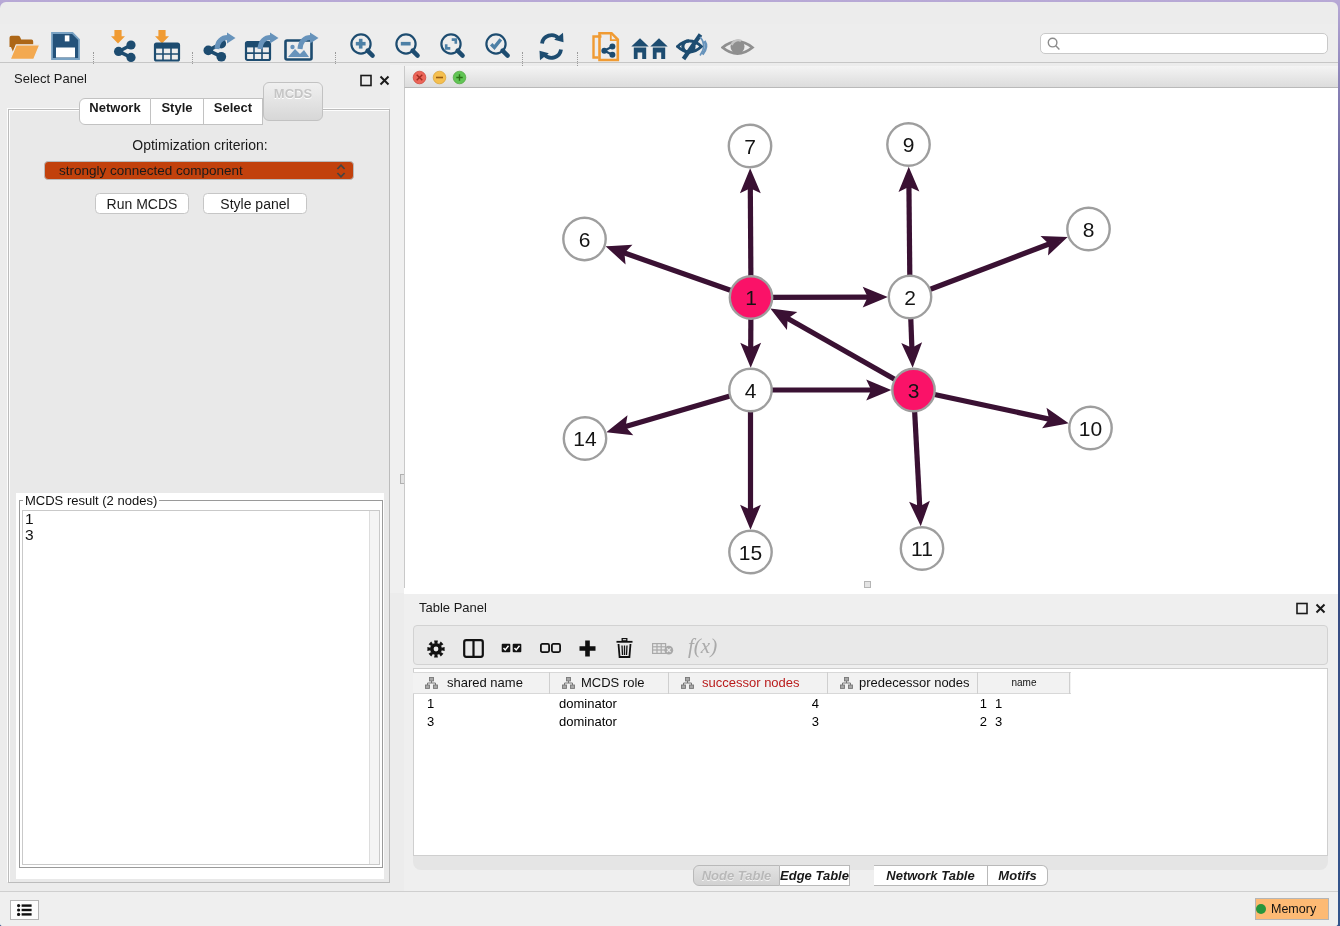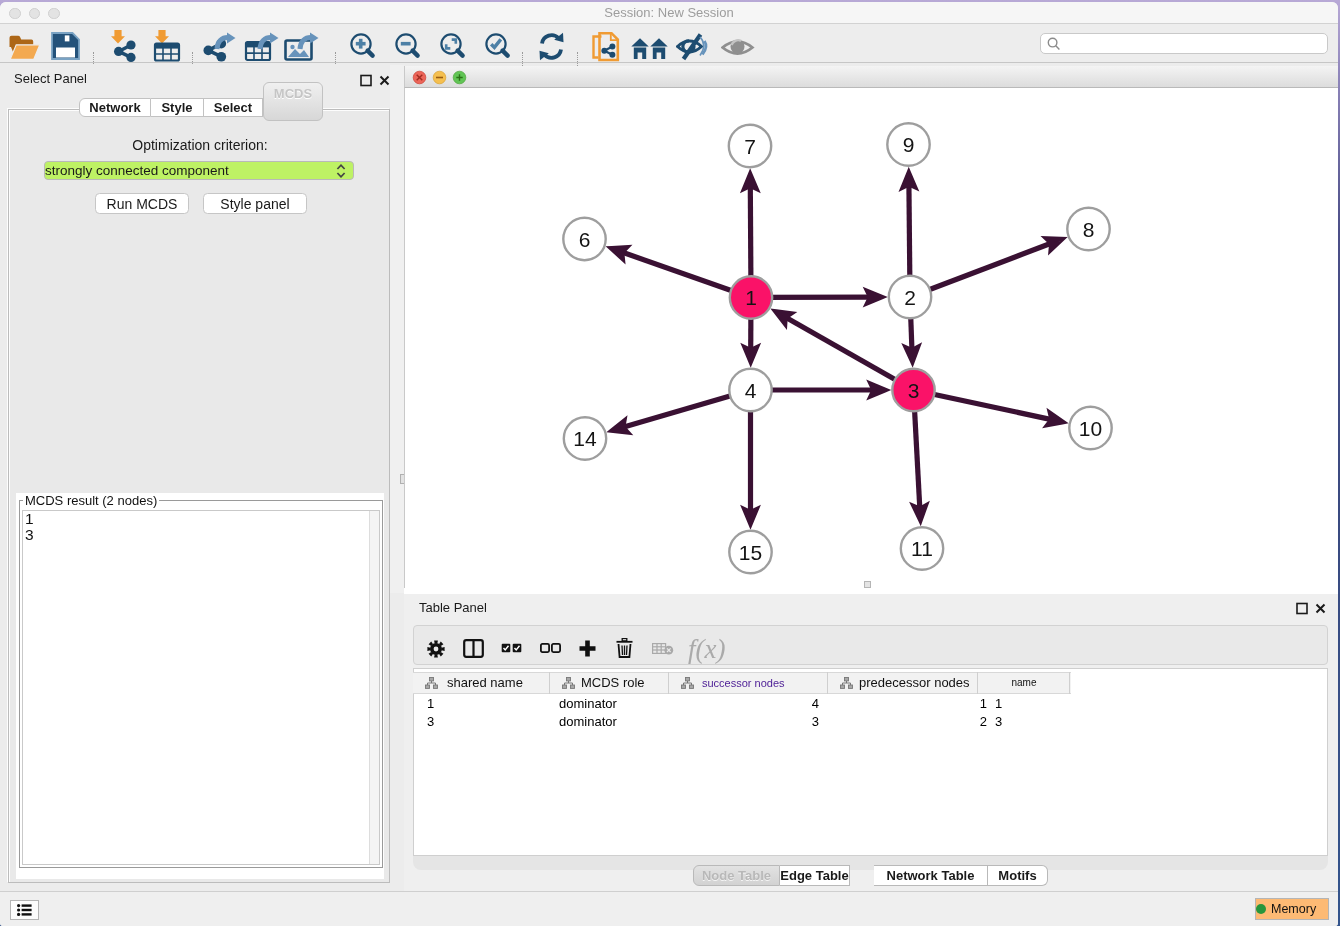--- a/index.html
+++ b/index.html
@@ -11,47 +11,41 @@
 #titlebar .dot { position:absolute; top:5.5px; width:11.5px; height:11.5px; border-radius:50%;
   background:#e3e3e3; border:1px solid #cfcfcf; }
 #title { position:absolute; top:3px; width:100%; text-align:center; font-size:13px; color:#9d9d9d; }
 #toolbar { position:absolute; left:0; top:22px; width:100%; height:39px; background:#ededed;
   border-bottom:1px solid #c6c6c6; }
 #search { position:absolute; left:1040px; top:31px; width:288px; height:21px; background:#fff;
   border:1px solid #c9c9c9; border-radius:5px; }
 #leftpanel { position:absolute; left:0; top:63px; width:390px; height:828px; background:#ececec; }
 #cpanel { position:absolute; left:8px; top:107px; width:382px; height:774px; background:#e9e9e9;
   border:1px solid #bcbcbc; box-shadow:1px 1px 0 #fdfdfd inset, -1px -1px 0 #fdfdfd; }
-.tab { position:absolute; top:96px; height:19px; background:#fff; border:1px solid #c2c2c2;
+.tab { position:absolute; top:96px; height:27px; background:#fff; border:1px solid #c2c2c2;
   font-size:13px; font-weight:bold; text-align:center; line-height:18px; color:#1a1a1a; }
 #netwin-title { position:absolute; left:404px; top:64px; width:936px; height:22px;
   background:linear-gradient(#f4f4f4,#dcdcdc); border-bottom:1px solid #b9b9b9; border-left:1px solid #c9c9c9; }
 #netcanvas { position:absolute; left:404px; top:86px; width:936px; height:500px; background:#fff;
   border-left:1px solid #c9c9c9; }
 #tablepanel { position:absolute; left:404px; top:592px; width:936px; height:297px; background:#efefef; }
 #ttool { position:absolute; left:413px; top:623px; width:915px; height:40px; background:#e9e9e9;
   border:1px solid #d2d2d2; border-radius:4px; }
 #tbl { position:absolute; left:413px; top:666px; width:915px; height:188px; background:#fff;
   border:1px solid #cfcfcf; }
 #thead { position:absolute; left:413px; top:670px; width:658px; height:22px; background:#f2f2f2;
   border-top:1px solid #d8d8d8; border-bottom:1px solid #d8d8d8; }
 .btab { position:absolute; top:863px; height:21px; background:#fff; border:1px solid #b9b9b9;
-  font-size:13px; font-weight:bold; text-align:center; line-height:20px; color:#1a1a1a; }
+  font-size:13px; font-weight:bold; text-align:center; line-height:20px; color:#1a1a1a;font-style:italic; }
 #statusbar { position:absolute; left:0; top:889px; width:100%; height:37px; background:#efefef;
   border-top:1px solid #cfcfcf; }
 </style></head><body>
 <div id="desktop"></div>
 <div id="win">
 
-<div id="titlebar">
-  <div class="dot" style="left:9px"></div>
-  <div class="dot" style="left:28.5px"></div>
-  <div class="dot" style="left:48px"></div>
-  <div id="title">Session: New Session</div>
-</div>
 
 <div id="toolbar">
       <div style="position:absolute;left:93px;top:28px;height:28px;border-left:1px dotted #9a9a9a"></div>
       <div style="position:absolute;left:192px;top:28px;height:28px;border-left:1px dotted #9a9a9a"></div>
       <div style="position:absolute;left:335px;top:28px;height:28px;border-left:1px dotted #9a9a9a"></div>
       <div style="position:absolute;left:522px;top:28px;height:28px;border-left:1px dotted #9a9a9a"></div>
       <div style="position:absolute;left:577px;top:28px;height:28px;border-left:1px dotted #9a9a9a"></div>
     </div>
 <svg style="position:absolute;left:8px;top:29px" width="34" height="30" viewBox="0 0 34 30">
       <path d="M1.5 16 L1.5 6.8 Q1.5 4.8 3.5 4.8 L10 4.8 Q11.6 4.8 12.2 6.2 L13.2 8.6 L23.5 8.6 Q25.2 8.6 25.2 10.4 L25.2 16 Z" fill="#ad6717"></path>
@@ -184,21 +178,21 @@
     </svg>
 
 <div id="cpanel"></div>
 <div class="tab" style="left:79px;width:72px;border-radius:6px 0 0 6px">Network</div>
 <div class="tab" style="left:151px;width:53px;border-left:none">Style</div>
 <div class="tab" style="left:204px;width:59px;border-left:none">Select</div>
 <div class="tab" style="left:263px;top:80px;width:60px;height:39px;border-radius:6px;line-height:21px;
   background:linear-gradient(#f0f0f0,#d7d7d7);color:#c5c5c5;text-shadow:0 1px 0 #fff">MCDS</div>
 
 <div class="abs" style="left:0;top:135px;width:400px;text-align:center;font-size:14px;color:#1a1a1a">Optimization criterion:</div>
-<div class="abs" style="left:44px;top:159px;width:310px;height:19px;background:#bef264;border:1px solid #b9b9b9;border-radius:4px;font-size:13.5px;line-height:18px;color:#1a1a1a">strongly connected component
+<div class="abs" style="left:44px;top:159px;width:310px;height:19px;background:#c2410c;border:1px solid #b9b9b9;border-radius:4px;font-size:13.5px;line-height:18px;padding-left:14px;color:#1a1a1a">strongly connected component
 <svg width="10" height="14" viewBox="0 0 10 14" style="position:absolute;right:7px;top:2px">
 <path d="M1.4 5 L5 1.2 L8.6 5" fill="none" stroke="#444" stroke-width="1.7"></path>
 <path d="M1.4 9 L5 12.8 L8.6 9" fill="none" stroke="#444" stroke-width="1.7"></path>
       </svg></div>
 <div class="abs" style="left:95px;top:191px;width:94px;height:21px;background:#fff;border:1px solid #c6c6c6;border-radius:4.5px;font-size:14px;line-height:20px;text-align:center;color:#1a1a1a">Run MCDS</div>
 <div class="abs" style="left:203px;top:191px;width:104px;height:21px;background:#fff;border:1px solid #c6c6c6;border-radius:4.5px;font-size:14px;line-height:20px;text-align:center;color:#1a1a1a">Style panel</div>
 
 <div class="abs" style="left:16px;top:491px;width:368px;height:386px;background:#fff"></div>
 <div class="abs" style="left:19px;top:498px;width:364px;height:368px;border:1px solid #9a9a9a"></div>
 <div class="abs" style="left:23px;top:491px;height:15px;background:#fff;font-size:13px;color:#111;padding:0 2px">MCDS result (2 nodes)</div>
@@ -324,21 +318,21 @@
     </svg>
 <svg style="position:absolute;left:652px;top:641px" width="22" height="12" viewBox="0 0 22 12">
       <rect x="0.6" y="0.6" width="13" height="9.8" fill="none" stroke="#a9a9a9" stroke-width="1.2"></rect>
       <line x1="0.6" y1="3.8" x2="13.6" y2="3.8" stroke="#a9a9a9" stroke-width="1.2"></line>
       <line x1="0.6" y1="7" x2="13.6" y2="7" stroke="#a9a9a9" stroke-width="1.2"></line>
       <line x1="5" y1="0.6" x2="5" y2="10.4" stroke="#a9a9a9" stroke-width="1.2"></line>
       <line x1="9.2" y1="0.6" x2="9.2" y2="10.4" stroke="#a9a9a9" stroke-width="1.2"></line>
       <circle cx="16.8" cy="7.2" r="4.4" fill="#a9a9a9"></circle>
       <path d="M15 5.4 L18.6 9 M18.6 5.4 L15 9" stroke="#e9e9e9" stroke-width="1.2"></path>
     </svg>
-<div class="abs" style="left:688px;top:632px;font-size:27px;color:#aaa;font-family:'Liberation Serif',serif;font-style:italic">f(x)</div>
+<div class="abs" style="left:688px;top:632px;font-size:21px;color:#aaa;font-family:'Liberation Serif',serif;font-style:italic">f(x)</div>
 <div id="tbl"></div>
 <div class="abs" style="left:413px;top:854px;width:915px;height:14px;background:#e5e5e5;border-radius:0 0 8px 8px"></div>
 <div id="thead"></div>
 <div style="position:absolute;left:413px;top:670px;width:137px;height:22px;border-right:1px solid #cfcfcf;"></div>
 <svg style="position:absolute;left:425px;top:675px" width="13" height="12" viewBox="0 0 13 12">
       <rect x="4.5" y="0.5" width="4" height="3.4" fill="#a8a8a8" stroke="#777777" stroke-width="0.9"></rect>
       <path d="M6.5 4 L6.5 6 M2.5 8 L2.5 6 L10.5 6 L10.5 8" stroke="#777777" stroke-width="1" fill="none"></path>
       <rect x="0.5" y="8" width="4" height="3.4" fill="#a8a8a8" stroke="#777777" stroke-width="0.9"></rect>
       <rect x="8.5" y="8" width="4" height="3.4" fill="#a8a8a8" stroke="#777777" stroke-width="0.9"></rect>
     </svg>
@@ -351,21 +345,21 @@
       <rect x="8.5" y="8" width="4" height="3.4" fill="#a8a8a8" stroke="#777777" stroke-width="0.9"></rect>
     </svg>
 <div style="position:absolute;left:581px;top:670px;height:22px;line-height:22px;font-size:13px;color:#111">MCDS role</div>
 <div style="position:absolute;left:669px;top:670px;width:159px;height:22px;border-right:1px solid #cfcfcf;"></div>
 <svg style="position:absolute;left:681px;top:675px" width="13" height="12" viewBox="0 0 13 12">
       <rect x="4.5" y="0.5" width="4" height="3.4" fill="#a8a8a8" stroke="#777777" stroke-width="0.9"></rect>
       <path d="M6.5 4 L6.5 6 M2.5 8 L2.5 6 L10.5 6 L10.5 8" stroke="#777777" stroke-width="1" fill="none"></path>
       <rect x="0.5" y="8" width="4" height="3.4" fill="#a8a8a8" stroke="#777777" stroke-width="0.9"></rect>
       <rect x="8.5" y="8" width="4" height="3.4" fill="#a8a8a8" stroke="#777777" stroke-width="0.9"></rect>
     </svg>
-<div style="position:absolute;left:702px;top:670px;height:22px;line-height:22px;font-size:11px;color:#4c1d95">successor nodes</div>
+<div style="position:absolute;left:702px;top:670px;height:22px;line-height:22px;font-size:13px;color:#b91c1c">successor nodes</div>
 <div style="position:absolute;left:828px;top:670px;width:150px;height:22px;border-right:1px solid #cfcfcf;"></div>
 <svg style="position:absolute;left:840px;top:675px" width="13" height="12" viewBox="0 0 13 12">
       <rect x="4.5" y="0.5" width="4" height="3.4" fill="#a8a8a8" stroke="#777777" stroke-width="0.9"></rect>
       <path d="M6.5 4 L6.5 6 M2.5 8 L2.5 6 L10.5 6 L10.5 8" stroke="#777777" stroke-width="1" fill="none"></path>
       <rect x="0.5" y="8" width="4" height="3.4" fill="#a8a8a8" stroke="#777777" stroke-width="0.9"></rect>
       <rect x="8.5" y="8" width="4" height="3.4" fill="#a8a8a8" stroke="#777777" stroke-width="0.9"></rect>
     </svg>
 <div style="position:absolute;left:859px;top:670px;height:22px;line-height:22px;font-size:13px;color:#111">predecessor nodes</div>
 <div style="position:absolute;left:978px;top:670px;width:92px;height:22px;border-right:1px solid #cfcfcf;"></div>
 <div style="position:absolute;left:978px;top:670px;width:92px;height:22px;line-height:22px;text-align:center;font-size:10px;color:#111">name</div>

